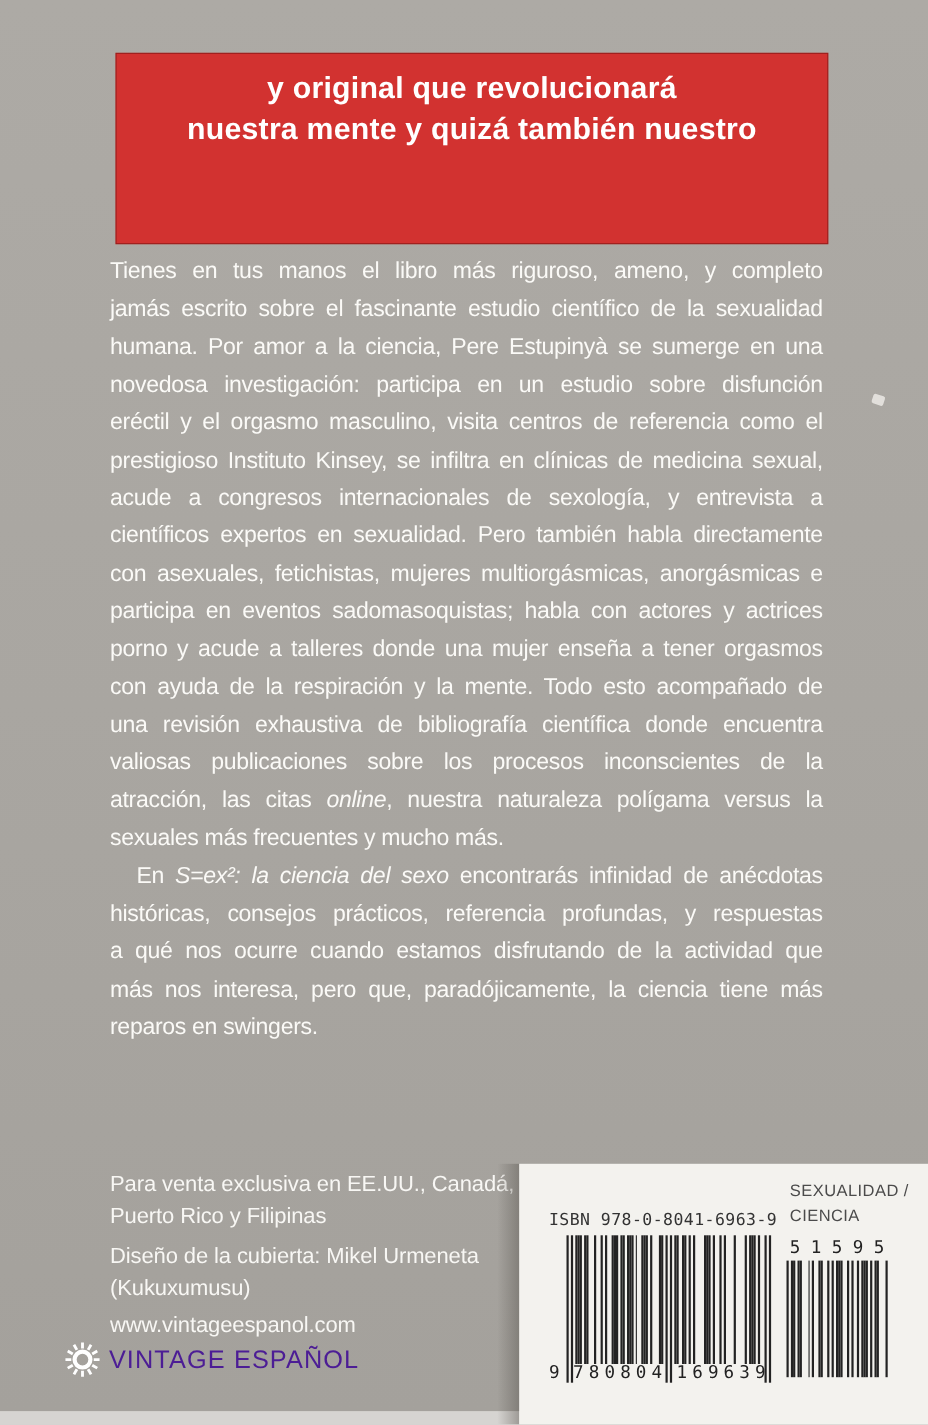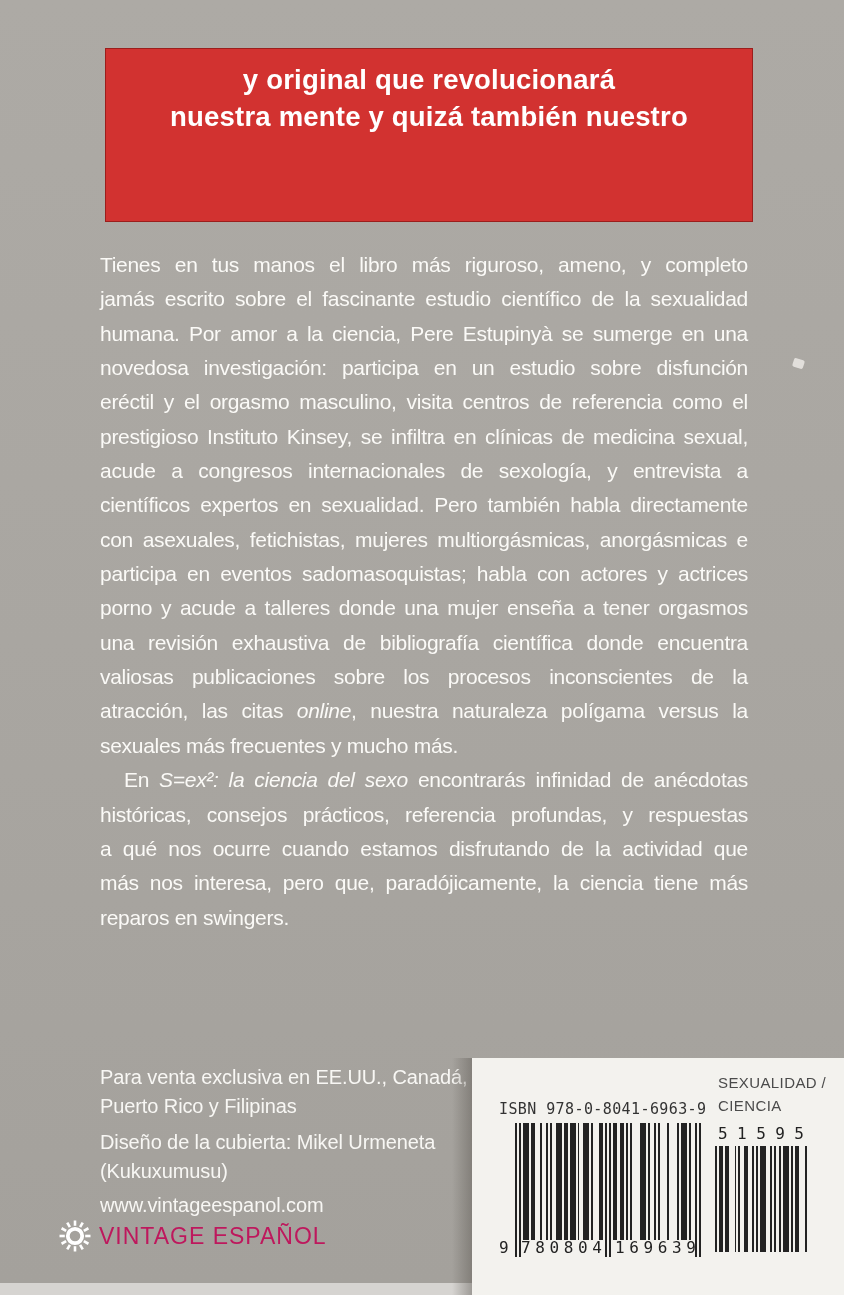--- a/index.html
+++ b/index.html
@@ -21,39 +21,39 @@
     position:absolute;left:105px;top:48px;width:648px;height:174px;
     background:var(--accent-red,#d23230);
     border:1px solid rgba(110,15,12,.55);box-sizing:border-box;
     padding-top:13px;text-align:center;
   }
   .tagline-line{
     color:var(--text-white,#fff);font-weight:bold;font-size:27.5px;line-height:36.5px;letter-spacing:.2px;
   }
 
   
-  .description{position:absolute;left:100px;top:248px;width:648px;}
+  .description{position:absolute;left:100px;top:230px;width:648px;}
   .desc-line{
     color:#fbfaf7;font-size:21px;line-height:34.35px;letter-spacing:-.3px;
     text-align:justify;text-align-last:justify;
   }
   .desc-line.last{text-align-last:left;}
   .desc-line.indent{text-indent:24px;}
   .it{font-style:italic;}
 
   
   .speck{position:absolute;left:793px;top:359px;width:11px;height:9px;background:#ebe9e5;border-radius:2px;transform:rotate(18deg);opacity:.85;}
 
   
   .foot-text{position:absolute;left:100px;color:#f8f7f4;font-size:20px;line-height:29px;letter-spacing:-.1px;}
   .footer-sales{top:1063px;}
   .footer-design{top:1128px;}
   .footer-web{top:1191px;}
   .imprint-row{position:absolute;left:58px;top:1219px;display:flex;align-items:center;gap:7px;}
-  .imprint-label{color:#be185d;font-size:23px;letter-spacing:1px;}
+  .imprint-label{color:#4c1d95;font-size:23px;letter-spacing:1px;}
 
   
   .panel-shadow{
     position:absolute;left:452px;top:1058px;width:20px;height:237px;
     background:linear-gradient(90deg,rgba(90,86,80,0) 0%,rgba(90,86,80,.45) 100%);
   }
   .panel{
     position:absolute;left:472px;top:1058px;width:372px;height:237px;
     background:var(--panel-white,#f3f2ee);
   }
@@ -91,20 +91,21 @@
       <div class="desc-line"><span>jamás escrito sobre el fascinante estudio científico de la sexualidad</span></div>
       <div class="desc-line"><span>humana. Por amor a la ciencia, Pere Estupinyà se sumerge en una</span></div>
       <div class="desc-line"><span>novedosa investigación: participa en un estudio sobre disfunción</span></div>
       <div class="desc-line"><span>eréctil y el orgasmo masculino, visita centros de referencia como el</span></div>
       <div class="desc-line"><span>prestigioso Instituto Kinsey, se infiltra en clínicas de medicina sexual,</span></div>
       <div class="desc-line"><span>acude a congresos internacionales de sexología, y entrevista a</span></div>
       <div class="desc-line"><span>científicos expertos en sexualidad. Pero también habla directamente</span></div>
       <div class="desc-line"><span>con asexuales, fetichistas, mujeres multiorgásmicas, anorgásmicas e</span></div>
       <div class="desc-line"><span>participa en eventos sadomasoquistas; habla con actores y actrices</span></div>
       <div class="desc-line"><span>porno y acude a talleres donde una mujer enseña a tener orgasmos</span></div>
+      <div class="desc-line"><span>con ayuda de la respiración y la mente. Todo esto acompañado de</span></div>
       <div class="desc-line"><span>una revisión exhaustiva de bibliografía científica donde encuentra</span></div>
       <div class="desc-line"><span>valiosas publicaciones sobre los procesos inconscientes de la</span></div>
       <div class="desc-line"><span>atracción, las citas </span><span class="it">online</span><span>, nuestra naturaleza polígama versus la</span></div>
       <div class="desc-line last"><span>sexuales más frecuentes y mucho más.</span></div>
       <div class="desc-line indent"><span>En </span><span class="it">S=ex²: la ciencia del sexo</span><span> encontrarás infinidad de anécdotas</span></div>
       <div class="desc-line"><span>históricas, consejos prácticos, referencia profundas, y respuestas</span></div>
       <div class="desc-line"><span>a qué nos ocurre cuando estamos disfrutando de la actividad que</span></div>
       <div class="desc-line"><span>más nos interesa, pero que, paradójicamente, la ciencia tiene más</span></div>
       <div class="desc-line last"><span>reparos en swingers.</span></div>
     </div>

